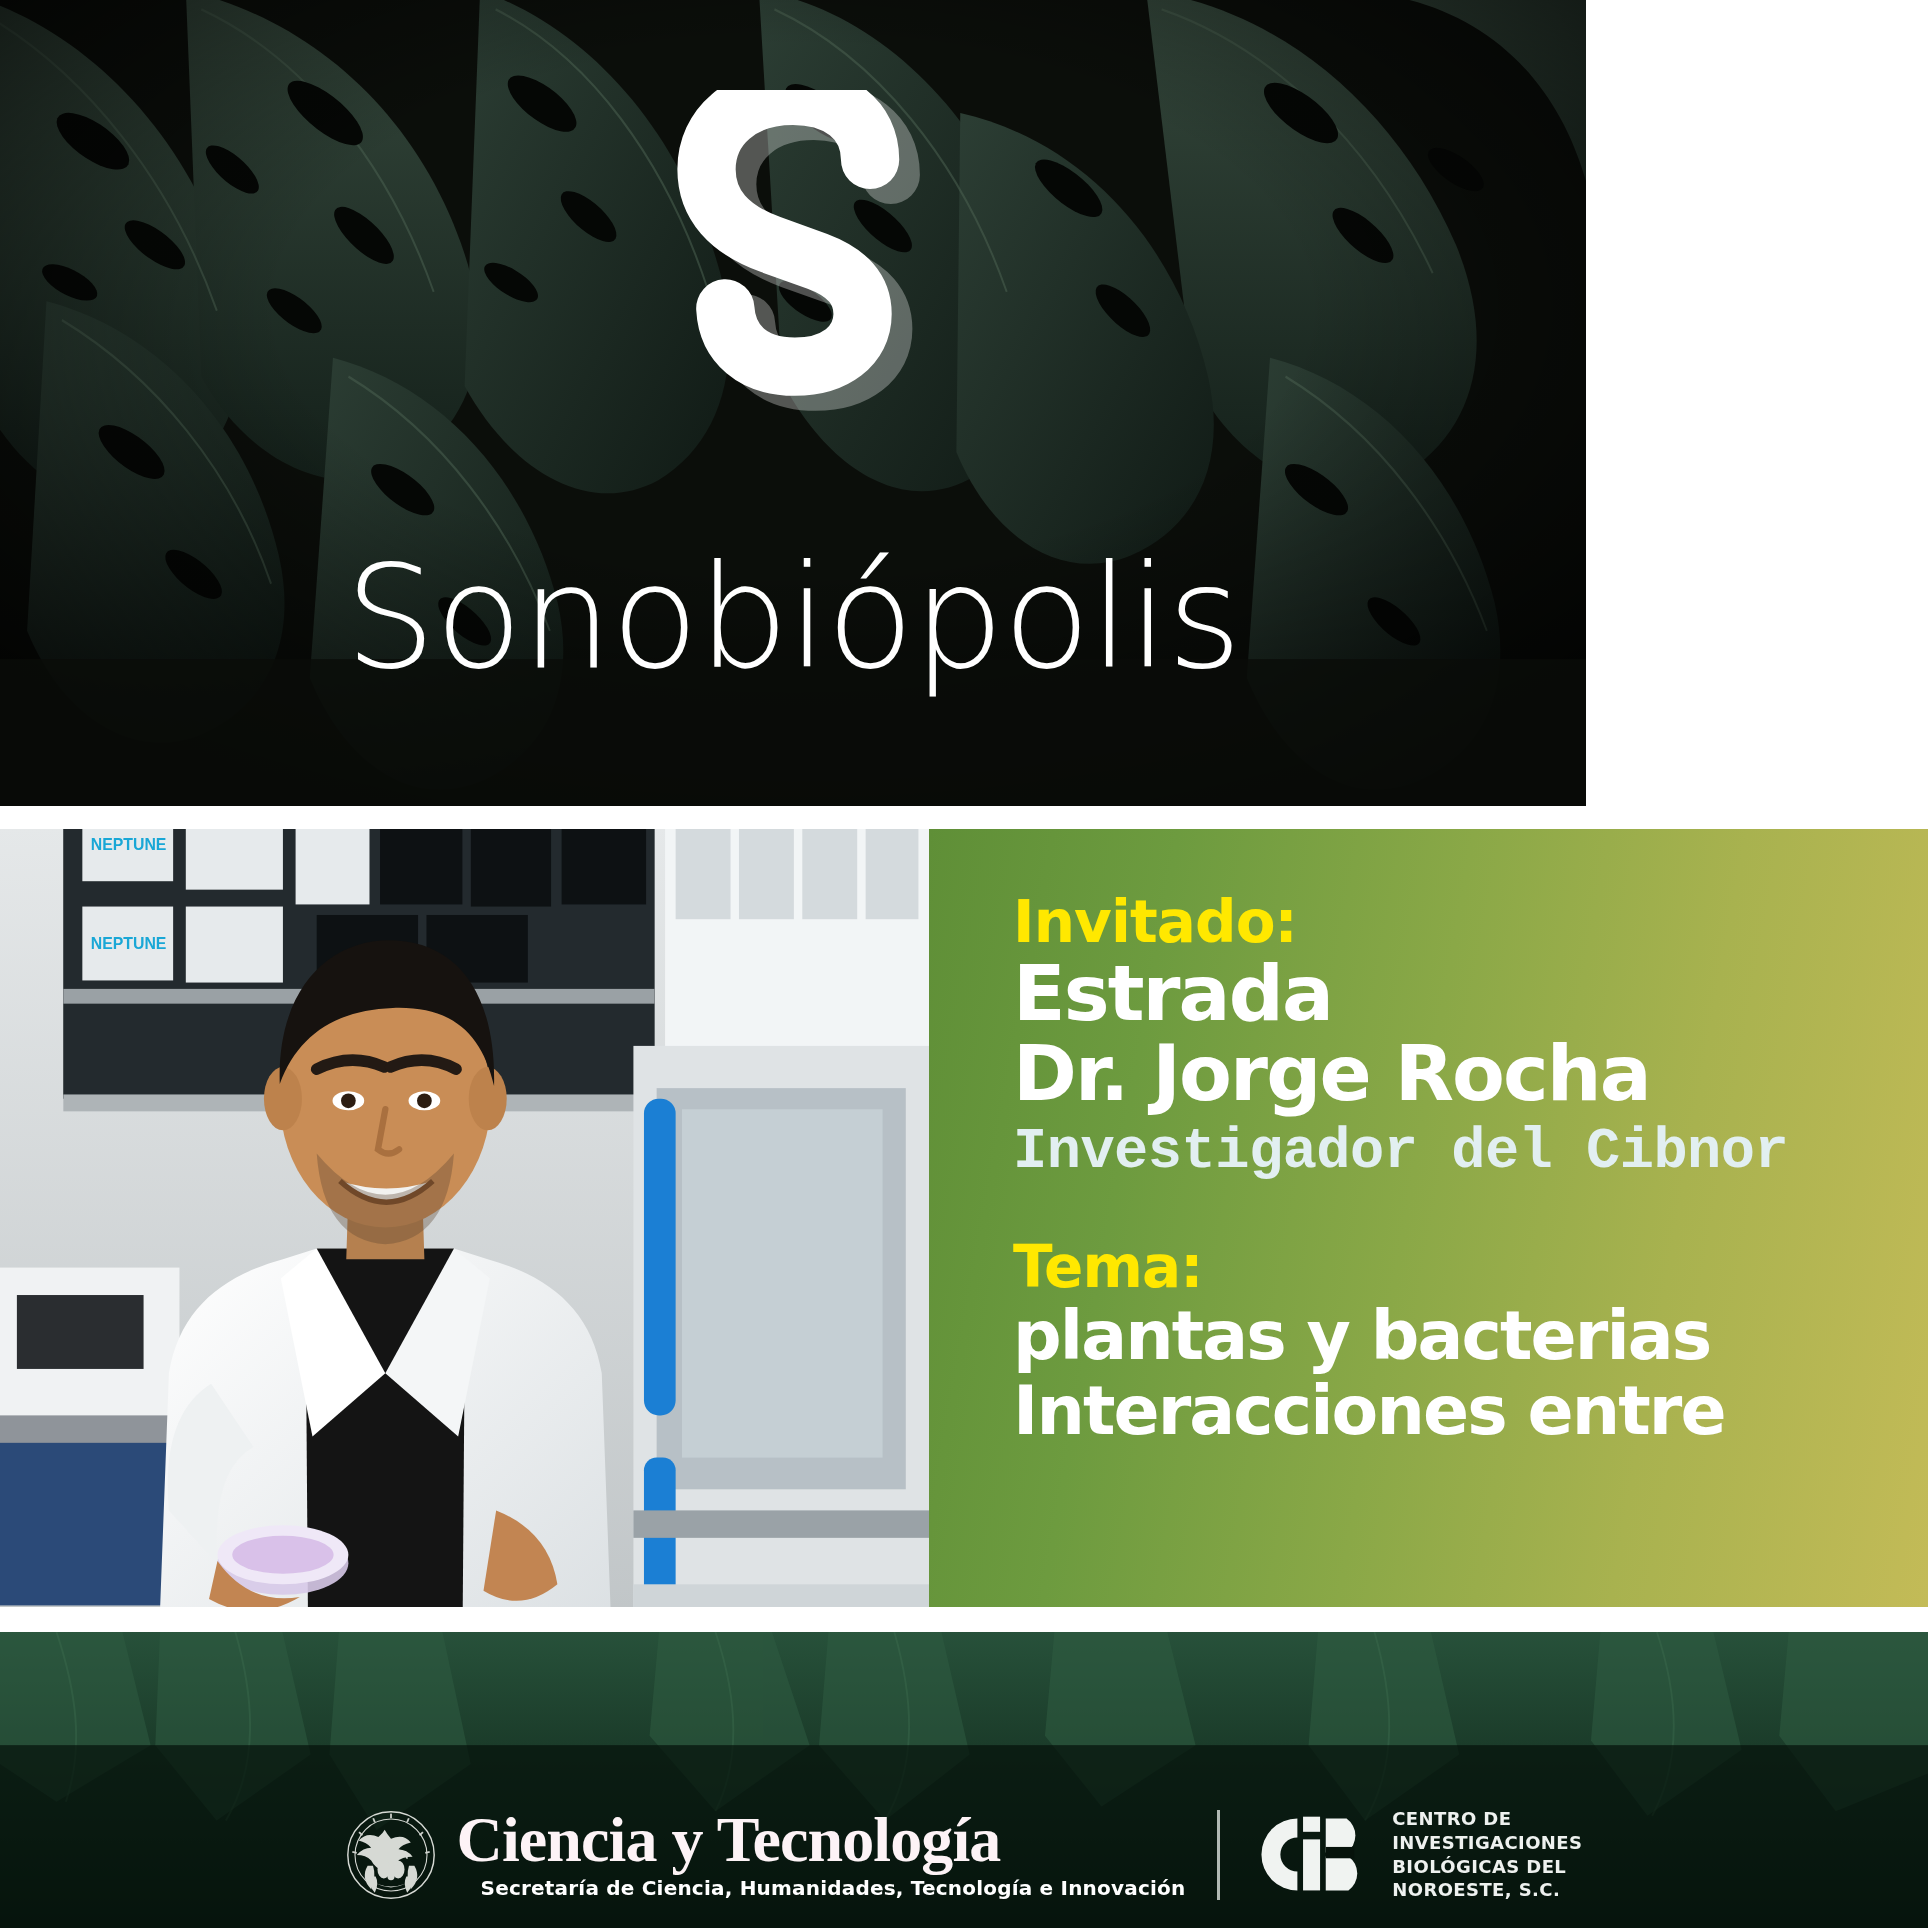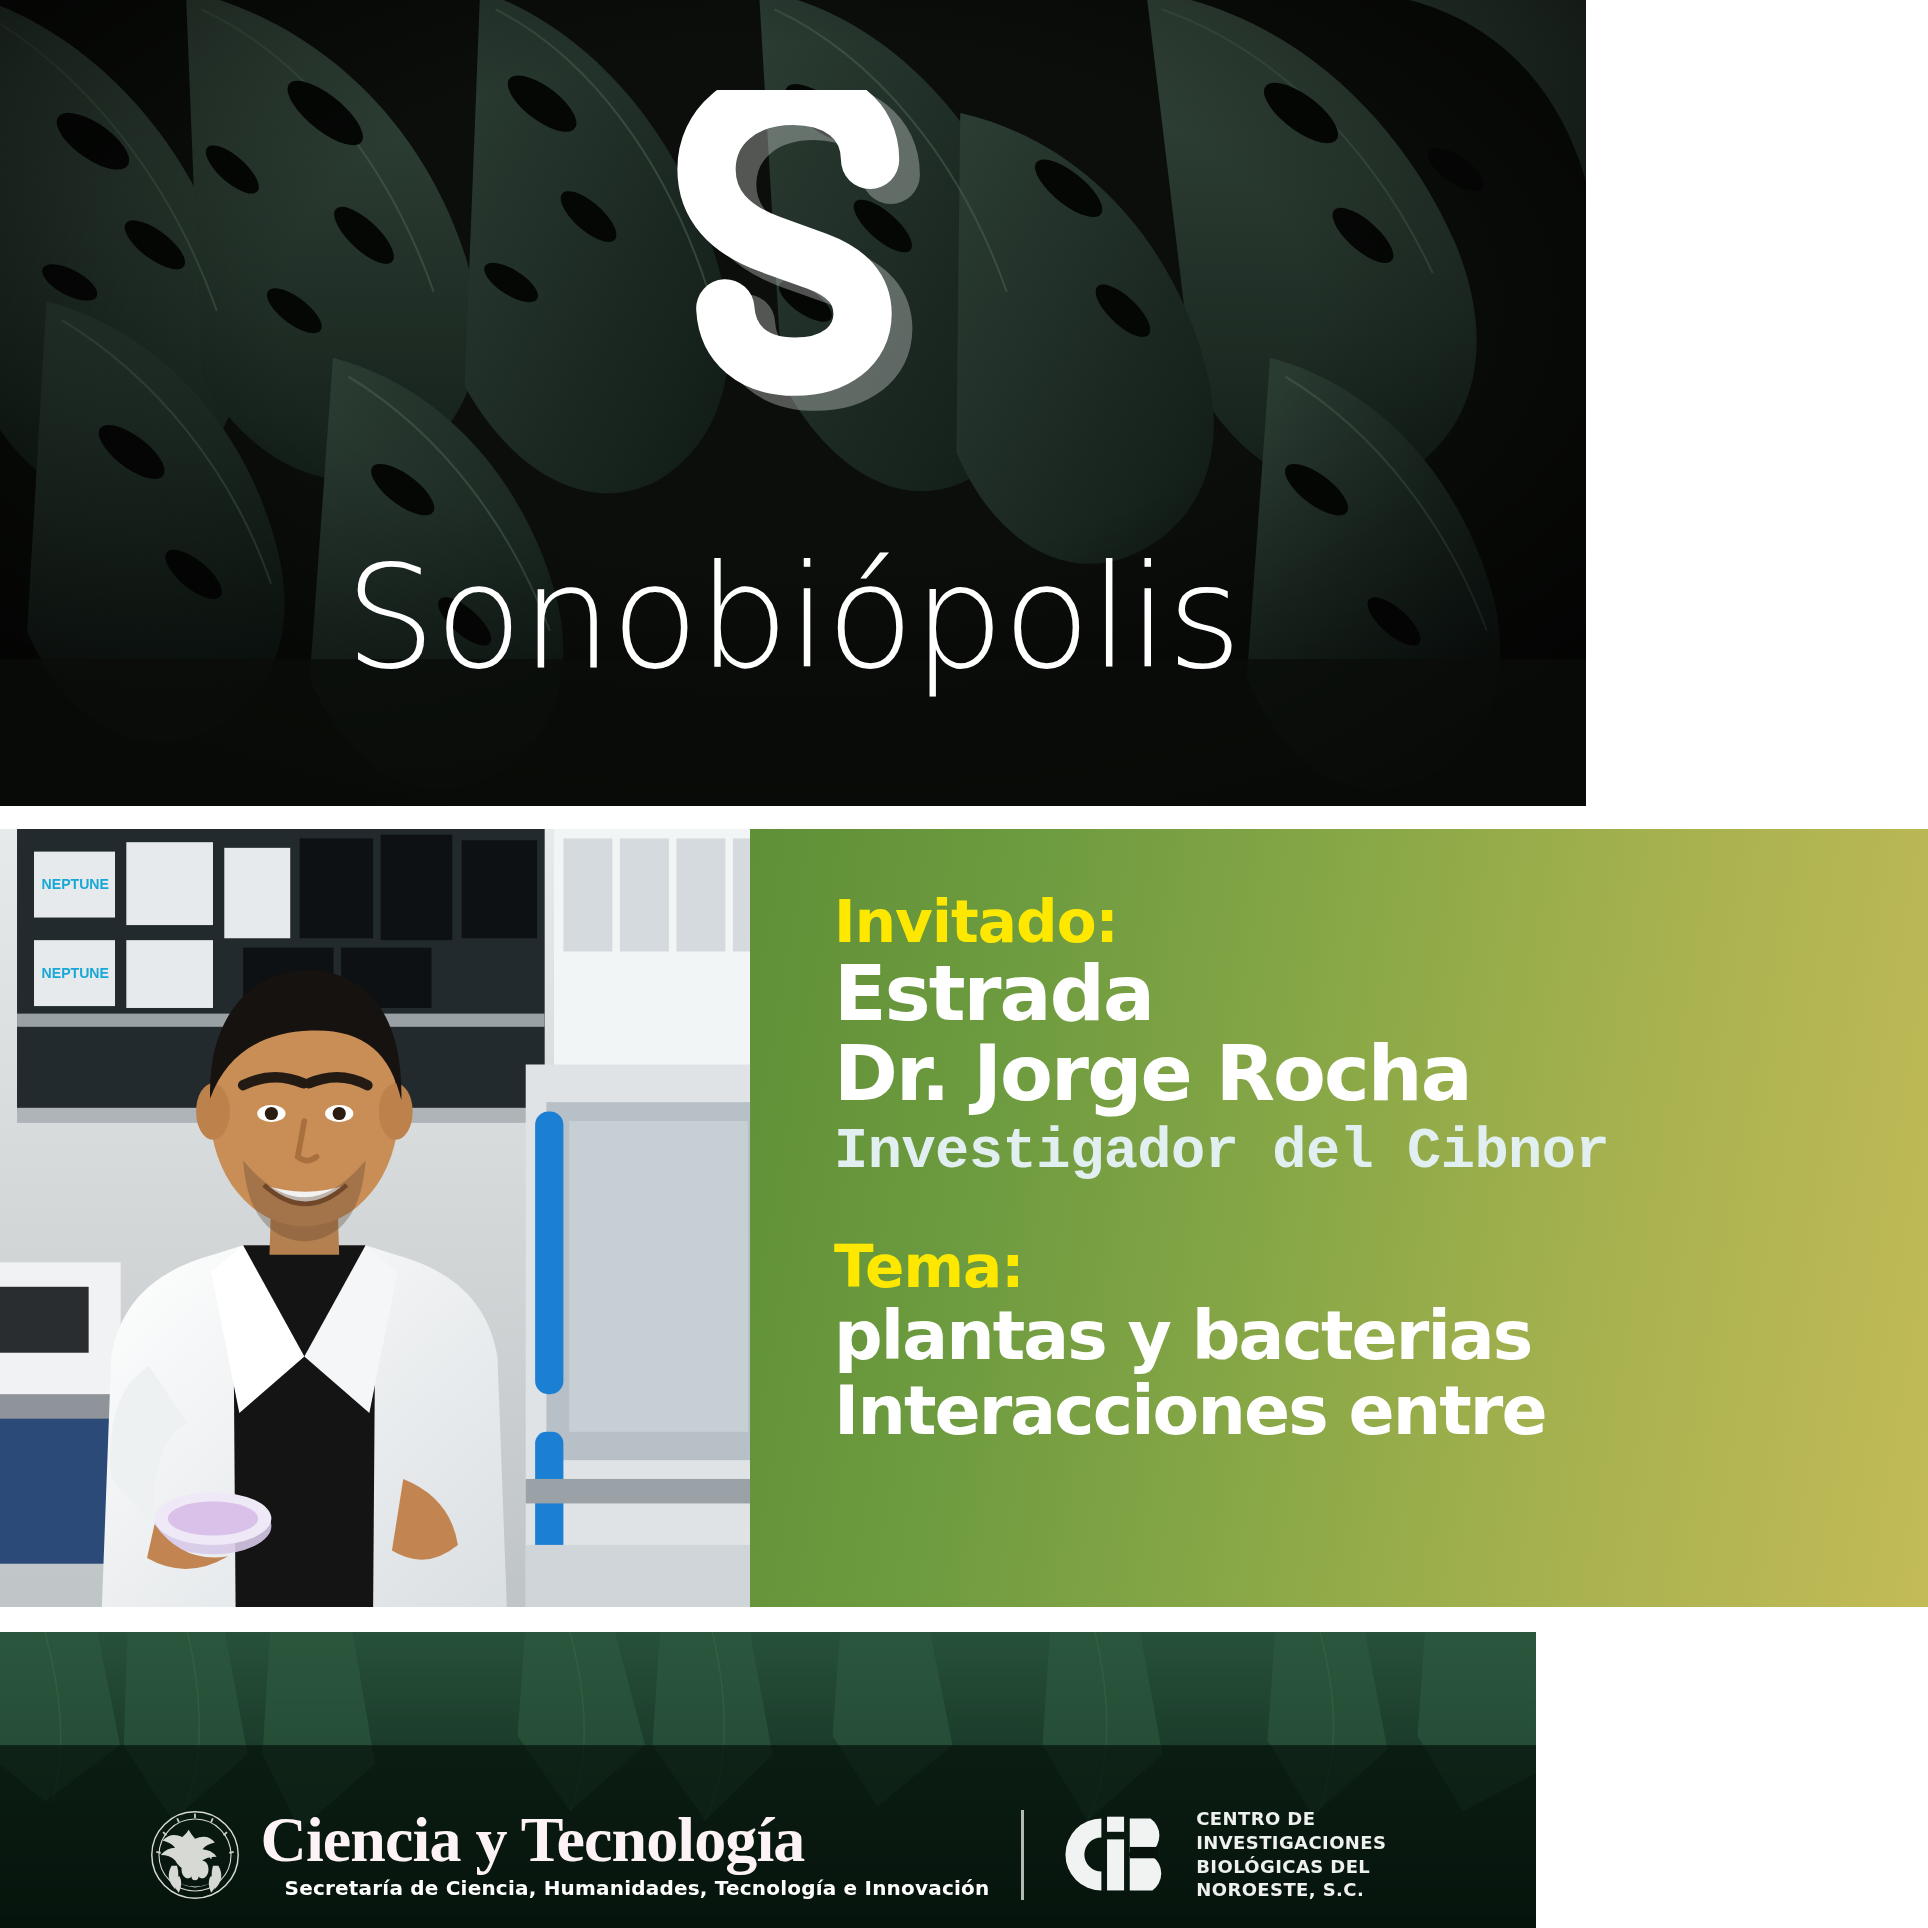--- a/index.html
+++ b/index.html
@@ -37,21 +37,21 @@
   .gap { position:absolute; left:0; width:1928px; background:#ffffff; }
   .gap-1 { top:806px; height:22.6px; }
   .gap-2 { top:1607px; height:24.5px; }
 
   
   .band {
     position:absolute; left:0; top:829px; width:1928px; height:779px;
     display:flex;
   }
   .photo {
-    position:relative; width:750px; height:779px; overflow:hidden;
+    position:relative; width:929px; height:779px; overflow:hidden;
     background:#c9ccce;
   }
   .photo svg { position:absolute; inset:0; width:100%; height:100%; }
 
   .panel {
     position:relative; flex:1; height:779px;
     background:linear-gradient(100deg,#5f8f37 0%,#6d9b3f 22%,#8aa847 48%,#a8b24f 72%,#c3bb57 100%);
     padding:64px 56px 0 84px;
   }
   .kicker {
@@ -70,21 +70,21 @@
   }
   .kicker2 { margin-top:55px; }
   .topic {
     color:#ffffff; font-family:"DejaVu Sans", sans-serif;
     font-weight:700; font-size:68px; line-height:1.04; letter-spacing:-1.9px;
     margin-top:3.8px;
   }
 
   
   .footer {
-    position:absolute; left:0; top:1632px; width:1536px; height:297px;
+    position:absolute; left:0; top:1632px; width:1928px; height:297px;
     background:#11321f; overflow:hidden;
   }
   .footer svg.bg { position:absolute; inset:0; width:100%; height:100%; }
 
   .footer-inner {
     position:absolute; left:0; right:0; top:175px;
     display:flex; align-items:center; justify-content:center; gap:32px;
   }
   .brand-left { display:flex; align-items:center; gap:21px; }
   .eagle { width:90px; height:90px; flex:none; }

